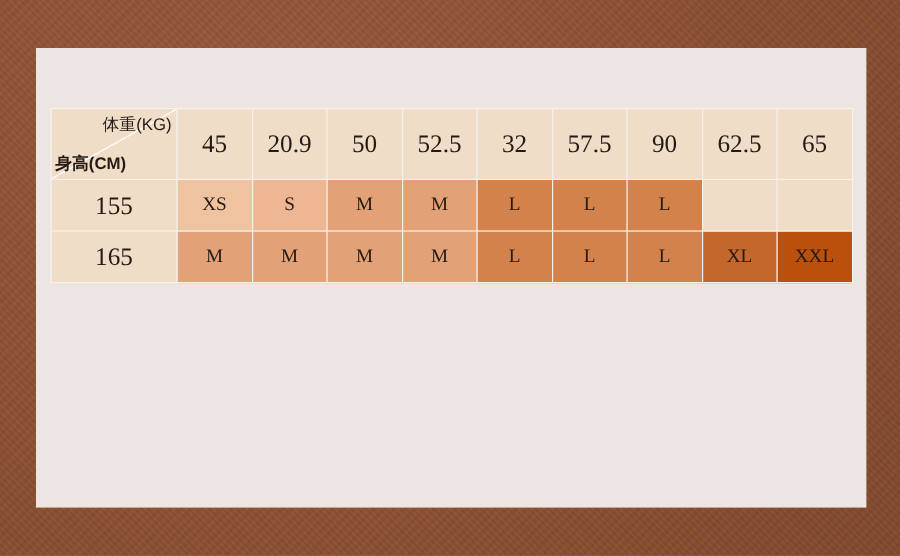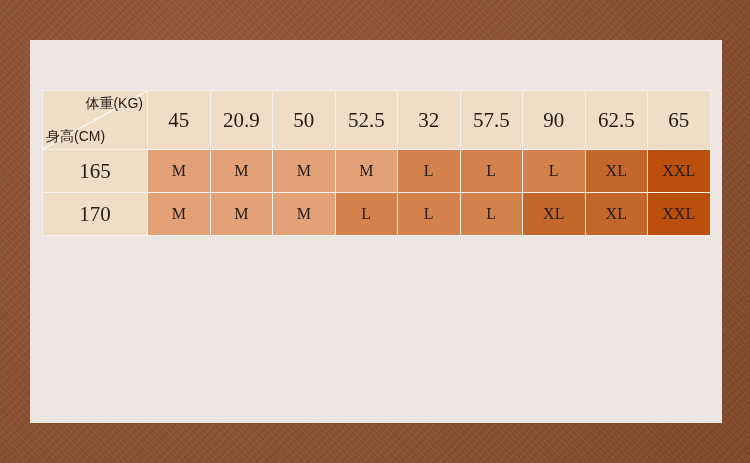--- a/index.html
+++ b/index.html
@@ -86,20 +86,21 @@
     color: #241a13;
     font-family: "Liberation Sans", sans-serif;
   }
   td.corner .lbl-height {
     position: absolute;
     left: 3px;
     bottom: 3px;
     font-size: 14px;
     color: #241a13;
     font-family: "Liberation Sans", sans-serif;
+    font-weight: bold;
   }
 
   
   th.whead {
     height: 58px;
     background: #f0ddc8;
     font-size: 21px;
     color: #241a13;
   }
 
@@ -157,40 +158,40 @@
             <th class="whead">52.5</th>
             <th class="whead">32</th>
             <th class="whead">57.5</th>
             <th class="whead">90</th>
             <th class="whead">62.5</th>
             <th class="whead">65</th>
           </tr>
       </thead>
       <tbody>
           <tr>
+            <td class="hhead">155</td>
+            <td class="cell s-xs">XS</td>
+            <td class="cell s-s">S</td>
+            <td class="cell s-m">M</td>
+            <td class="cell s-m">M</td>
+            <td class="cell s-l">L</td>
+            <td class="cell s-l">L</td>
+            <td class="cell s-l">L</td>
+            <td class="cell s-empty"></td>
+            <td class="cell s-empty"></td>
+          </tr>
+          <tr>
             <td class="hhead">165</td>
             <td class="cell s-m">M</td>
             <td class="cell s-m">M</td>
             <td class="cell s-m">M</td>
             <td class="cell s-m">M</td>
             <td class="cell s-l">L</td>
             <td class="cell s-l">L</td>
             <td class="cell s-l">L</td>
             <td class="cell s-xl">XL</td>
             <td class="cell s-xxl">XXL</td>
           </tr>
-          <tr>
-            <td class="hhead">170</td>
-            <td class="cell s-m">M</td>
-            <td class="cell s-m">M</td>
-            <td class="cell s-m">M</td>
-            <td class="cell s-l">L</td>
-            <td class="cell s-l">L</td>
-            <td class="cell s-l">L</td>
-            <td class="cell s-xl">XL</td>
-            <td class="cell s-xl">XL</td>
-            <td class="cell s-xxl">XXL</td>
-          </tr>
         </tbody>
     </table>
 
   </div>
 </div>
 
 </body></html>

